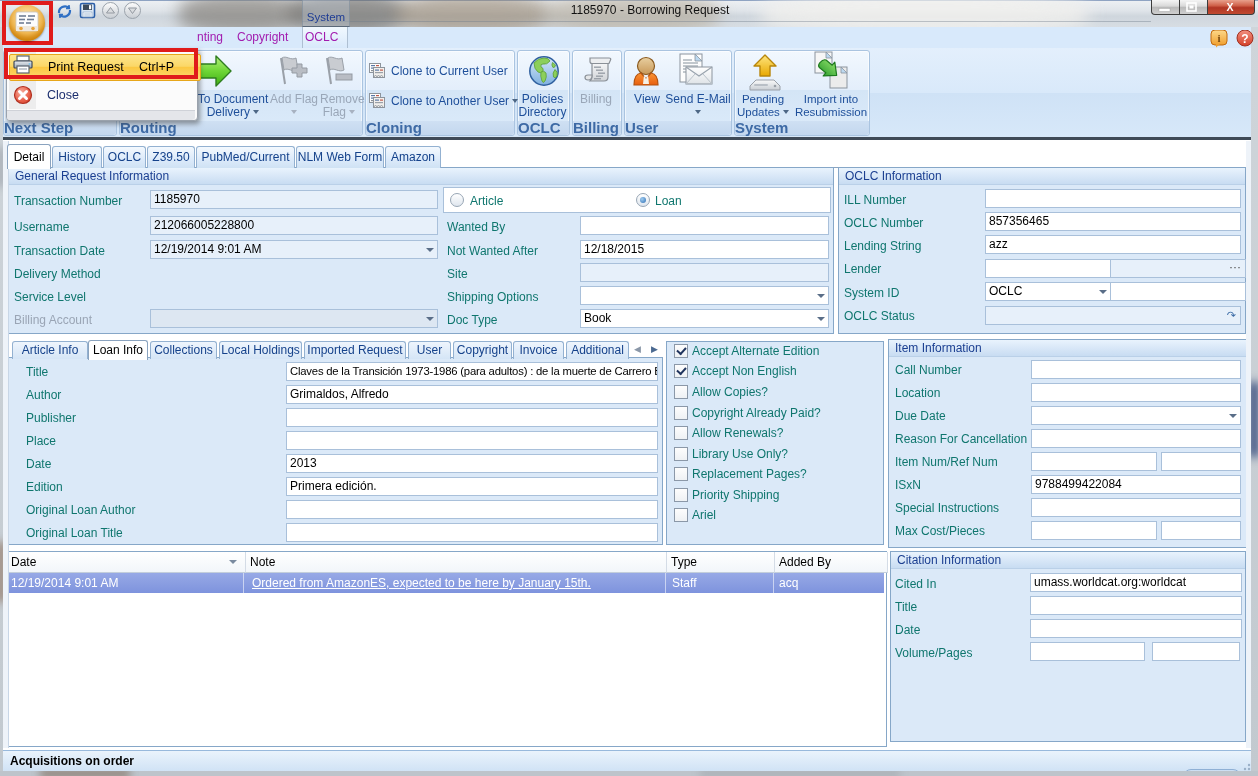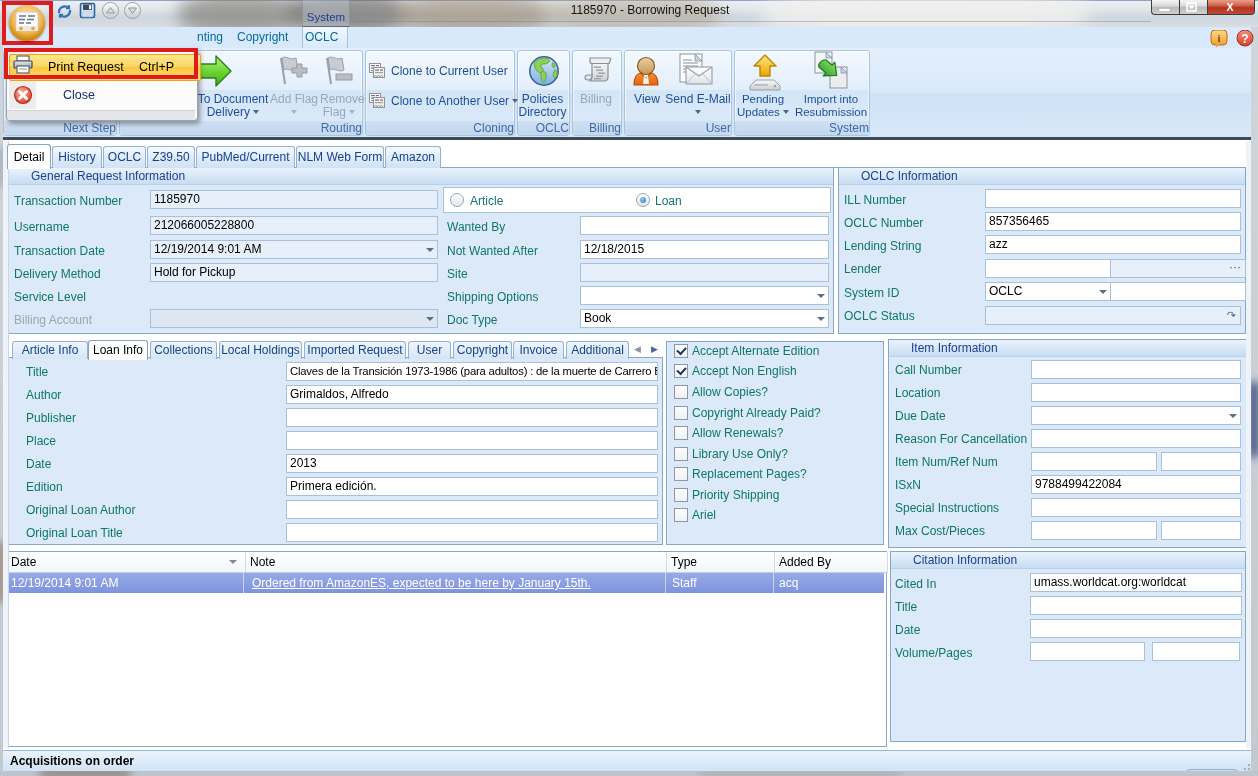--- a/index.html
+++ b/index.html
@@ -9,48 +9,48 @@
   
   #titlebar{position:absolute;left:0;top:0;width:1258px;height:27px;
     background:linear-gradient(#eef1f4 0%,#dfe4e9 40%,#cfd6dd 60%,#d7dde3 100%);overflow:hidden;}
   .blob{position:absolute;filter:blur(8px);border-radius:40%;}
   #ttl{position:absolute;top:3px;left:540px;width:220px;text-align:center;color:#111;font-size:12px;}
   
   .wbtn{position:absolute;top:0;height:14px;border:1px solid #3c3c3c;border-top:none;
     background:linear-gradient(#f5f5f5 0%,#d8d8d8 45%,#b9b9b9 50%,#cfcfcf 100%);}
   
   #tabrow{position:absolute;left:0;top:27px;width:1252px;height:21px;background:#d8e9fb;border-bottom:1px solid #c8dcf1;}
-  .rtab{position:absolute;top:3px;font-size:12px;color:#0369a1;}
+  .rtab{position:absolute;top:3px;font-size:12px;color:#a21caf;}
   
   #ribbon{position:absolute;left:0;top:48px;width:1252px;height:89px;
     background:linear-gradient(#e3effc 0%,#d9e9fa 50%,#cfe2f6 51%,#d7e8f9 100%);}
   .rg{position:absolute;top:2px;height:84px;border:1px solid #aac4e0;border-radius:3px;
     background:linear-gradient(#f2f8fe 0%,#e3eefb 46%,#d4e5f6 47%,#dcebfa 100%);
     box-shadow:inset 0 0 0 1px rgba(255,255,255,.6);}
   .rgl{position:absolute;left:0;right:0;bottom:0;height:14px;border-radius:0 0 3px 3px;
-    background:linear-gradient(#cfe0f3,#c3d7ee);color:#3e6aa5;font-size:12px;text-align:right;line-height:14px;}
+    background:linear-gradient(#cfe0f3,#c3d7ee);color:#3e6aa5;font-size:15px;text-align:left;line-height:14px;font-weight:bold;}
   .rbt{position:absolute;font-size:12px;color:#1e4f9a;text-align:center;line-height:13px;white-space:nowrap;}
   .rbt.dis{color:#9aa7b8;}
   .darr{display:inline-block;width:0;height:0;border-left:3px solid transparent;border-right:3px solid transparent;border-top:4px solid #4d6785;vertical-align:2px;}
   .darr.g{border-top-color:#a7b2c1;}
   
   #menu{position:absolute;left:6px;top:48px;width:190px;height:71px;background:#fbfbfb;
     border:1px solid #9aa2ac;border-radius:0 0 4px 4px;box-shadow:2px 3px 5px rgba(60,60,60,.5);z-index:50;}
   .mitem{position:absolute;left:2px;width:184px;height:25px;font-size:12.5px;color:#1c2f6e;}
   .redbox{position:absolute;border:4px solid #e01b1b;z-index:60;}
   
   .t1{position:absolute;top:146px;height:21px;border:1px solid #93b1d1;border-bottom:none;border-radius:3px 3px 0 0;
     background:linear-gradient(#f4f9fe,#dceafa 60%,#cfe2f4);color:#15428b;font-size:12px;text-align:center;z-index:3;white-space:nowrap;}
   .t1a{position:absolute;top:144px;height:24px;background:#fff;border:1px solid #8aa3bf;border-bottom:none;
     border-radius:3px 3px 0 0;color:#000;text-align:center;z-index:4;font-size:12px;}
   #page{position:absolute;left:0px;top:167px;width:1258px;height:583px;background:#fff;border-top:1px solid #8aa3bf;}
   
   .panel{position:absolute;border:1px solid #86a7c8;background:#dbe9f8;}
   .phead{position:absolute;left:0;top:0;right:0;height:16px;
-    background:linear-gradient(#e9f3fd,#c8dcf2);color:#1b3f91;font-size:12px;line-height:16px;padding-left:22px;
+    background:linear-gradient(#e9f3fd,#c8dcf2);color:#1b3f91;font-size:12px;line-height:16px;padding-left:6px;
     border-bottom:1px solid #bad0e8;}
   .lbl{position:absolute;font-size:12px;color:#0f766e;white-space:nowrap;}
   .lbl.dis{color:#9aa5b5;}
   .inp{position:absolute;height:15px;background:#fff;border:1px solid #a9c0da;font-size:12px;
        padding:1px 3px;line-height:15px;white-space:nowrap;overflow:hidden;}
   .inp.ro{background:#e7f0fa;}
   .inp.dis{background:#dde7f2;}
   .dda{position:absolute;right:3px;top:7px;width:0;height:0;border-left:4px solid transparent;border-right:4px solid transparent;border-top:4px solid #5a6e88;}
   
   .t2{position:absolute;top:341px;height:17px;border:1px solid #93b1d1;border-bottom:none;border-radius:3px 3px 0 0;
@@ -352,21 +352,21 @@
   <div class="abs" style="left:0;top:137px;width:1258px;height:3px;background:#3f4a57;"></div>
 
   <div id="menu">
     <div class="abs" style="left:2px;top:2px;width:27px;height:58px;background:#ededed;"></div>
     <div class="abs" style="left:0px;bottom:0px;width:188px;height:9px;background:#e4e6ea;border-radius:0 0 3px 3px;border-top:1px solid #cfd2d8;"></div>
     <div class="mitem" style="top:5px;background:linear-gradient(#fde68e 0%,#fbd767 45%,#fbc843 50%,#fdd972 100%);border:1px solid #e7a61a;border-radius:2px;padding-left:6px;">
       <span style="position:absolute;left:38px;top:5px;color:#000;">Print Request</span>
       <span style="position:absolute;left:129px;top:5px;color:#000;">Ctrl+P</span>
     </div>
     <div class="mitem" style="top:34px;">
-      <span style="position:absolute;left:38px;top:5px;margin-left:16px;">Close</span>
+      <span style="position:absolute;left:38px;top:5px;">Close</span>
     </div>
   </div>
 
   <div class="redbox" style="left:2px;top:1px;width:43px;height:36px;"></div>
   <div class="redbox" style="left:4px;top:48px;width:186px;height:23px;"></div>
 
   <div class="abs" style="left:9px;top:5px;width:36px;height:36px;border-radius:50%;z-index:61;
        background:radial-gradient(circle at 50% 35%,#fbe3af 0%,#f3bb54 55%,#e89b1c 75%,#d98a10 100%);
        box-shadow:inset 0 -4px 6px rgba(180,110,0,.55), 0 1px 2px rgba(0,0,0,.4);"></div>
   <svg class="abs" style="left:9px;top:5px;z-index:62;" width="36" height="36">
@@ -423,21 +423,20 @@
   <div class="panel" style="left:8px;top:167px;width:824px;height:165px;">
     <div class="phead">General Request Information</div>
   </div>
   <div class="lbl" style="left:14px;top:194px;">Transaction Number</div>
   <div class="inp ro" style="left:150px;top:190px;width:280px;">1185970</div>
   <div class="lbl" style="left:14px;top:220px;">Username</div>
   <div class="inp ro" style="left:150px;top:216px;width:280px;">212066005228800</div>
   <div class="lbl" style="left:14px;top:244px;">Transaction Date</div>
   <div class="inp ro" style="left:150px;top:240px;width:280px;">12/19/2014 9:01 AM<div class="dda"></div></div>
   <div class="lbl" style="left:14px;top:267px;">Delivery Method</div>
-  <div class="inp ro" style="left:150px;top:263px;width:280px;">Hold for Pickup</div>
   <div class="lbl" style="left:14px;top:290px;">Service Level</div>
   <div class="lbl dis" style="left:14px;top:313px;">Billing Account</div>
   <div class="inp dis" style="left:150px;top:309px;width:280px;">
       <div class="dda"></div>
     </div>
 
   <div class="inp" style="left:443px;top:187px;width:380px;height:22px;"></div>
   <div class="rad" style="left:450px;top:193px;"></div>
   <div class="lbl" style="left:470px;top:194px;">Article</div>
   <div class="rad sel" style="left:636px;top:193px;"></div>

